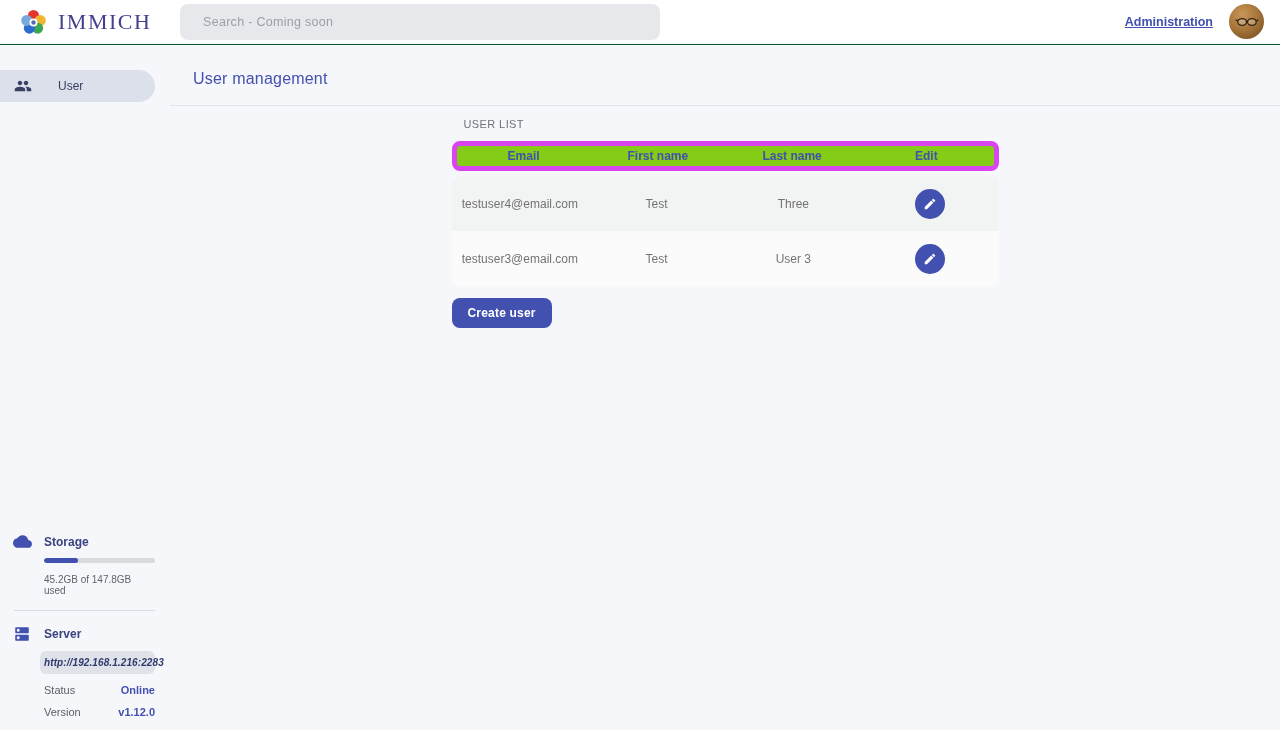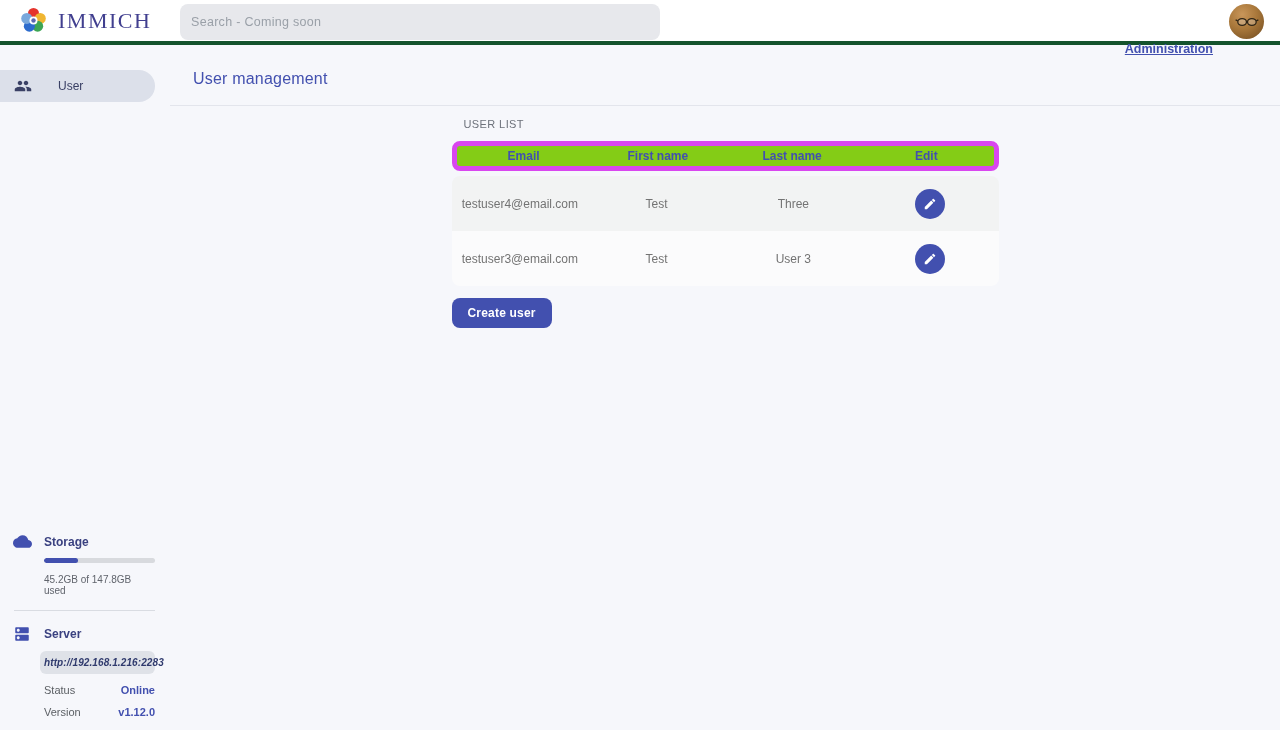--- a/index.html
+++ b/index.html
@@ -8,44 +8,44 @@
     font-family: "Liberation Sans", sans-serif;
     background: #f6f7fb;
     overflow: hidden;
     color: #5c6065;
   }
 
   
   .header {
     position: absolute; top: 0; left: 0; right: 0; height: 45px;
     background: #ffffff;
-    border-bottom: 4px solid #14532d;
+    border-bottom: 1px solid #14532d;
     display: flex; align-items: center;
     z-index: 10;
   }
   .logo { display: flex; align-items: center; gap: 9px; padding-left: 18px; cursor: pointer; }
   .logo-text {
     font-family: "Liberation Serif", serif;
     font-size: 22px; letter-spacing: 1.5px;
     color: #413f8f; font-weight: 500;
   }
   .search-bar {
     position: absolute; left: 180px; top: 4px;
     width: 480px; height: 36px;
     background: #e7e8ec; border: none; border-radius: 8px;
-    padding-left: 11px; font-size: 12.5px; color: #4b5058;
+    padding-left: 23px; font-size: 12.5px; color: #4b5058;
     font-family: "Liberation Sans", sans-serif;
     letter-spacing: 0.3px;
     outline: none;
   }
   .search-bar::placeholder { color: #9aa0a8; }
   .admin-link {
     position: absolute; right: 67px; top: 15px;
     font-size: 12.5px; font-weight: 700; color: #4250af;
-    text-decoration: underline; cursor: pointer; margin-top: 27px;
+    text-decoration: underline; cursor: pointer;
   }
   .avatar {
     position: absolute; right: 16px; top: 4px;
     width: 35px; height: 35px; border-radius: 50%;
     background: radial-gradient(circle at 38% 30%, #c9965a 0%, #a8773a 45%, #7d5526 85%);
     cursor: pointer; overflow: hidden;
     display: flex; align-items: center; justify-content: center;
   }
 
   

